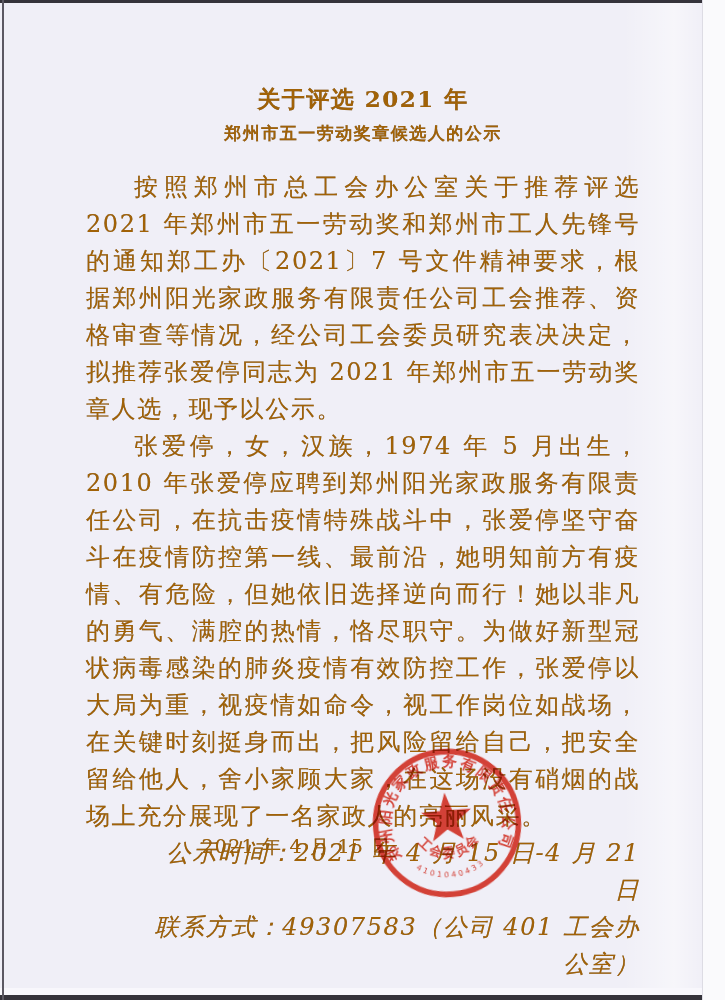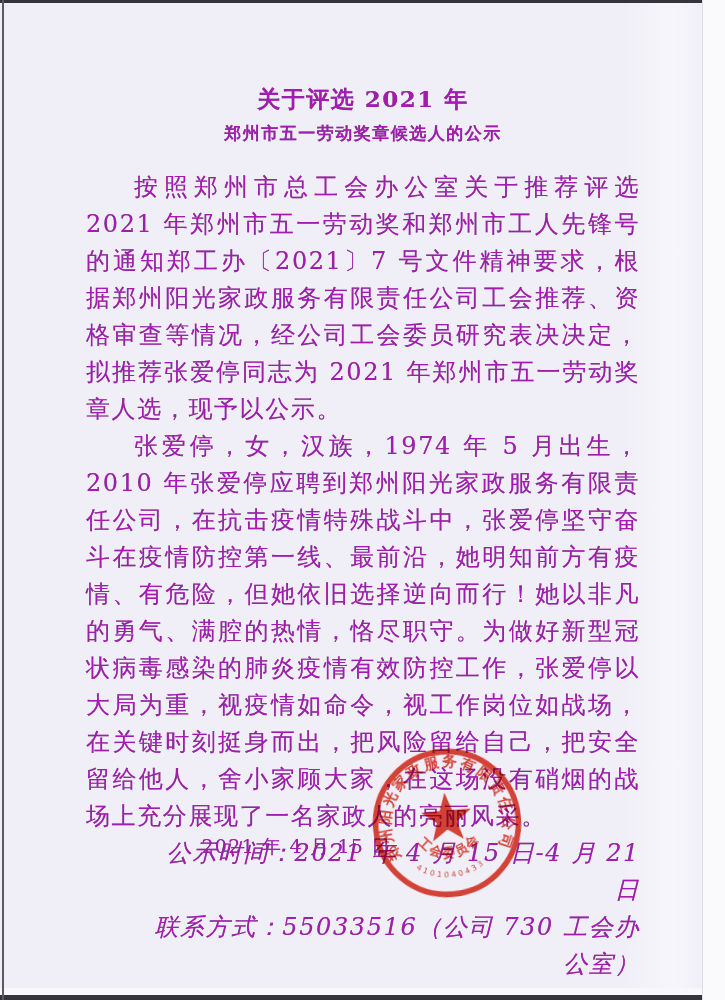--- a/index.html
+++ b/index.html
@@ -2,21 +2,21 @@
 <html lang="zh"><head>
 <meta charset="utf-8">
 <style>
   html, body { margin: 0; padding: 0; background: #ffffff; }
   .scan {
     position: relative;
     width: 725px; height: 1000px;
     background: #f0eff7;
     overflow: hidden;
     font-family: "DejaVu Serif", "Liberation Serif", serif;
-    color: #a21caf;
+    color: #a16207;
   }
   
   .edge-top    { position:absolute; left:0; top:0; width:725px; height:3px; background:#35333b; }
   .edge-bottom { position:absolute; left:0; top:995px; width:702px; height:5px; background:#35333b; }
   .edge-bottom-light { position:absolute; left:0; top:988px; width:702px; height:7px; background:#f8f7fc; }
   .edge-left   { position:absolute; left:2px; top:0; width:2px; height:1000px; background:#5b5862; }
   .edge-right-strip { position:absolute; left:702px; top:0; width:23px; height:1000px; background:#fafafc; border-left:1px solid #dddce4; }
   .paper-tint {
     position:absolute; inset:0;
     background: linear-gradient(90deg, rgba(255,255,255,0) 0%, rgba(255,255,255,0) 86%, rgba(255,255,255,.45) 93%, rgba(255,255,255,0) 97%);
@@ -73,21 +73,21 @@
 
   <div class="paper-tint"></div>
 
   <div class="title title1">关于评选 2021 年</div>
   <div class="title title2">郑州市五一劳动奖章候选人的公示</div>
 
   <div class="body-flow">
     <p>按照郑州市总工会办公室关于推荐评选 2021 年郑州市五一劳动奖和郑州市工人先锋号的通知郑工办〔2021〕7 号文件精神要求，根据郑州阳光家政服务有限责任公司工会推荐、资格审查等情况，经公司工会委员研究表决决定，拟推荐张爱停同志为 2021 年郑州市五一劳动奖章人选，现予以公示。</p>
     <p>张爱停，女，汉族，1974 年 5 月出生，2010 年张爱停应聘到郑州阳光家政服务有限责任公司，在抗击疫情特殊战斗中，张爱停坚守奋斗在疫情防控第一线、最前沿，她明知前方有疫情、有危险，但她依旧选择逆向而行！她以非凡的勇气、满腔的热情，恪尽职守。为做好新型冠状病毒感染的肺炎疫情有效防控工作，张爱停以大局为重，视疫情如命令，视工作岗位如战场，在关键时刻挺身而出，把风险留给自己，把安全留给他人，舍小家顾大家，在这场没有硝烟的战场上充分展现了一名家政人的亮丽风采。</p>
     <p class="no-justify">公示时间：2021 年 4 月 15 日-4 月 21 日</p>
-    <p class="no-justify">联系方式：55033516（公司 730 工会办公室）</p>
+    <p class="no-justify">联系方式：49307583（公司 401 工会办公室）</p>
   </div>
 
   <div class="date-line">2021 年 4 月 15 日</div>
 
   <svg class="seal" viewBox="0 0 160 160" xmlns="http://www.w3.org/2000/svg">
     <defs>
       <path id="arcTop" d="M 29.3,103.7 A 56 56 0 1 1 130.7,103.7" fill="none"></path>
       <path id="arcBottom" d="M 50,97 A 35 35 0 0 0 110,97" fill="none"></path>
       <path id="arcSerial" d="M 25,96 A 59 59 0 0 0 135,96" fill="none"></path>
     </defs>

